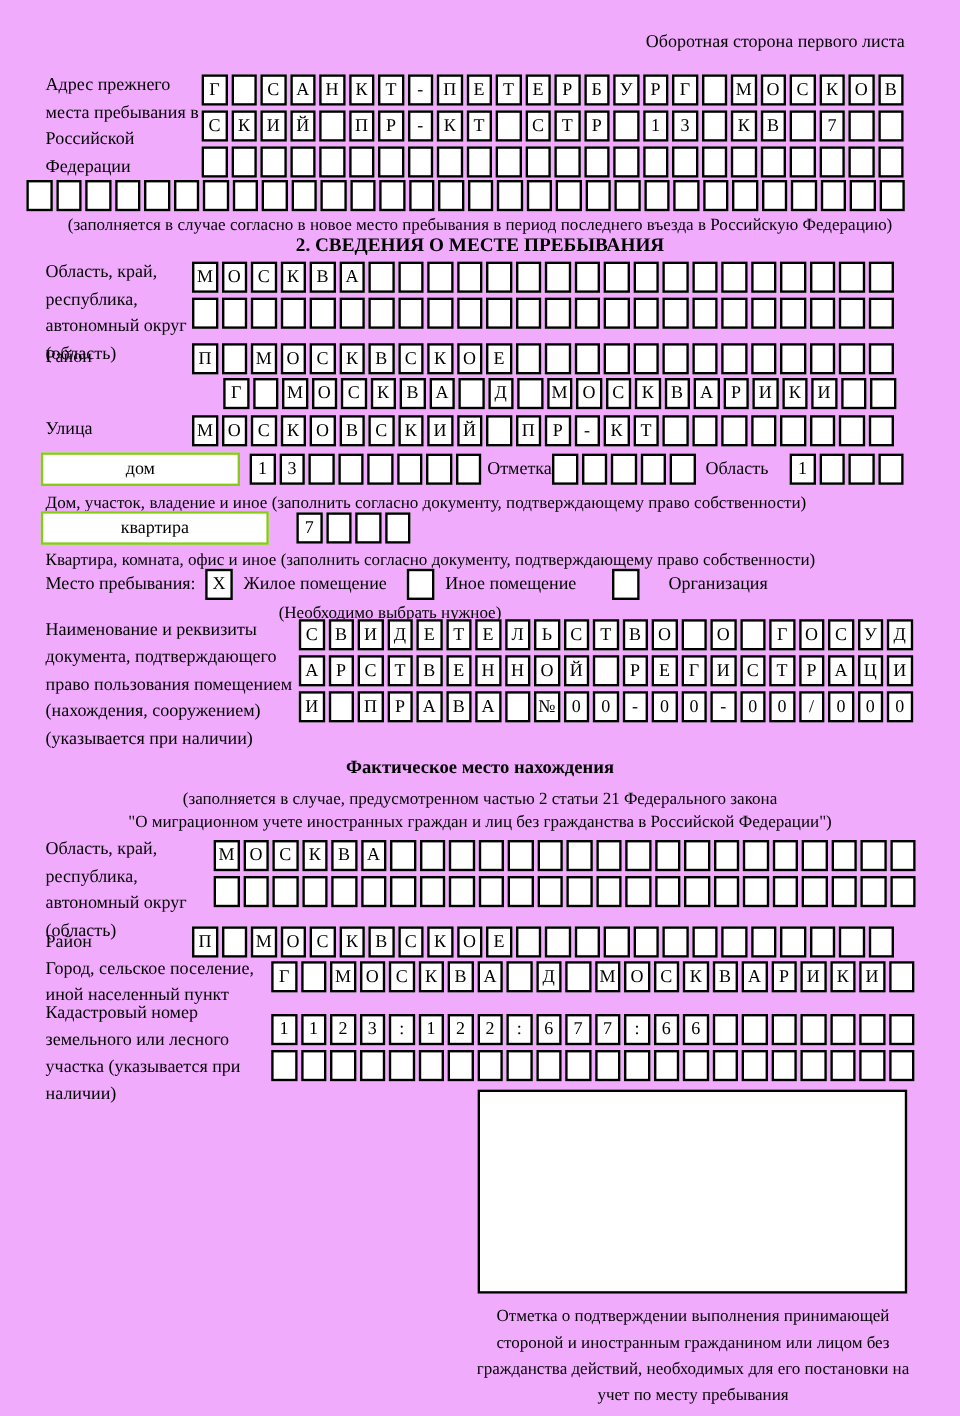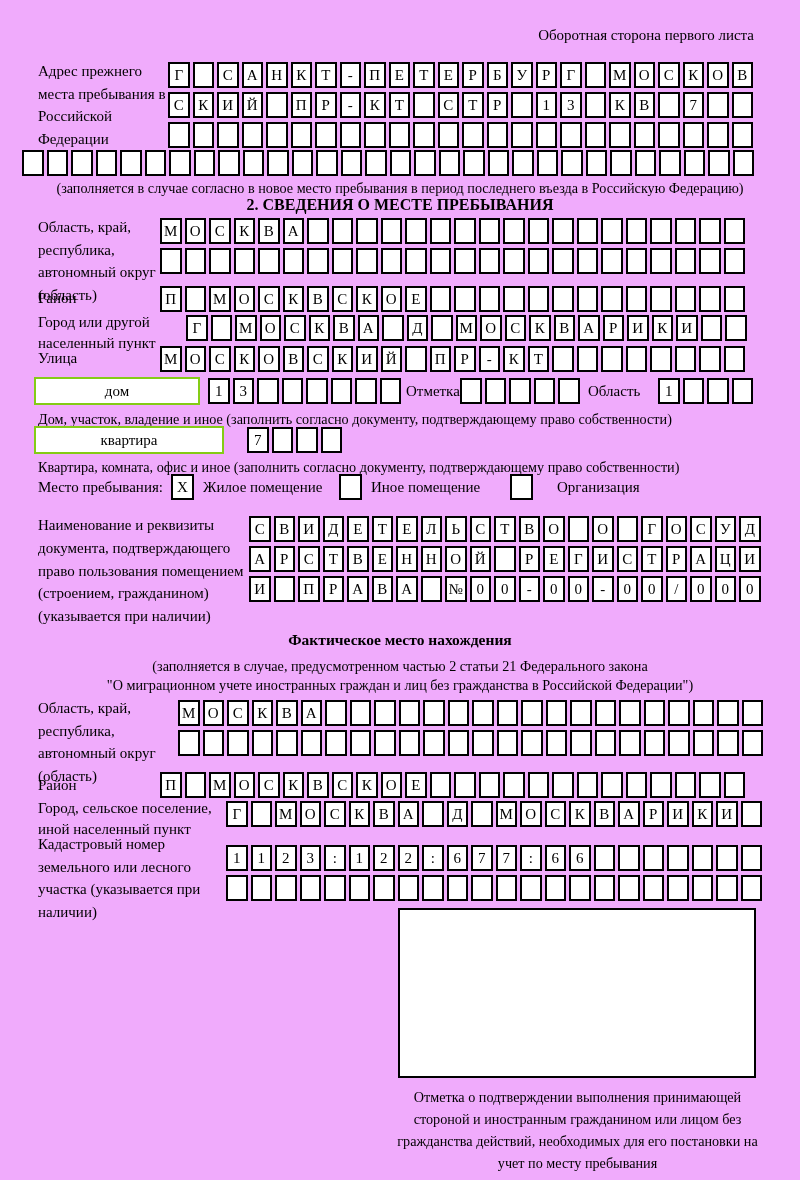--- a/index.html
+++ b/index.html
@@ -217,21 +217,20 @@
       <span class="cell"></span>
       <span class="cell"></span>
       <span class="cell"></span>
       <span class="cell"></span>
       <span class="cell"></span>
       <span class="cell"></span>
       <span class="cell"></span>
       <span class="cell"></span>
     </div>
 
-  <div class="abs lbl" style="left:38px; top:312px; width:145px; line-height:1.4;">Город или другой населенный пункт</div>
   <div class="abs grid" style="left:186px; top:315px;">
       <span class="cell">Г</span>
       <span class="cell"></span>
       <span class="cell">М</span>
       <span class="cell">О</span>
       <span class="cell">С</span>
       <span class="cell">К</span>
       <span class="cell">В</span>
       <span class="cell">А</span>
       <span class="cell"></span>
@@ -316,22 +315,23 @@
     </div>
   <div class="abs note" style="left:38px; top:457px;">Квартира, комната, офис и иное (заполнить согласно документу, подтверждающему право собственности)</div>
 
   <div class="abs lbl" style="left:38px; top:476px;">Место пребывания:</div>
   <div class="abs chk" style="left:171px; top:474px;">X</div>
   <div class="abs lbl" style="left:203px; top:476px;">Жилое помещение</div>
   <div class="abs chk" style="left:339px; top:474px;"></div>
   <div class="abs lbl" style="left:371px; top:476px;">Иное помещение</div>
   <div class="abs chk" style="left:510px; top:474px;"></div>
   <div class="abs lbl" style="left:557px; top:476px;">Организация</div>
-
-  <div class="abs lbl" style="left:38px; top:514px; width:212px; line-height:1.52;">Наименование и реквизиты документа, подтверждающего право пользования помещением (строением, гражданином) (указывается при наличии)</div>
+  <div class="abs note" style="left:175px; top:501px; width:300px; text-align:center;">(Необходимо выбрать нужное)</div>
+
+  <div class="abs lbl" style="left:38px; top:514px; width:212px; line-height:1.52;">Наименование и реквизиты документа, подтверждающего право пользования помещением (нахождения, сооружением) (указывается при наличии)</div>
   <div class="abs grid" style="left:249px; top:516px;">
       <span class="cell">С</span>
       <span class="cell">В</span>
       <span class="cell">И</span>
       <span class="cell">Д</span>
       <span class="cell">Е</span>
       <span class="cell">Т</span>
       <span class="cell">Е</span>
       <span class="cell">Л</span>
       <span class="cell">Ь</span>

